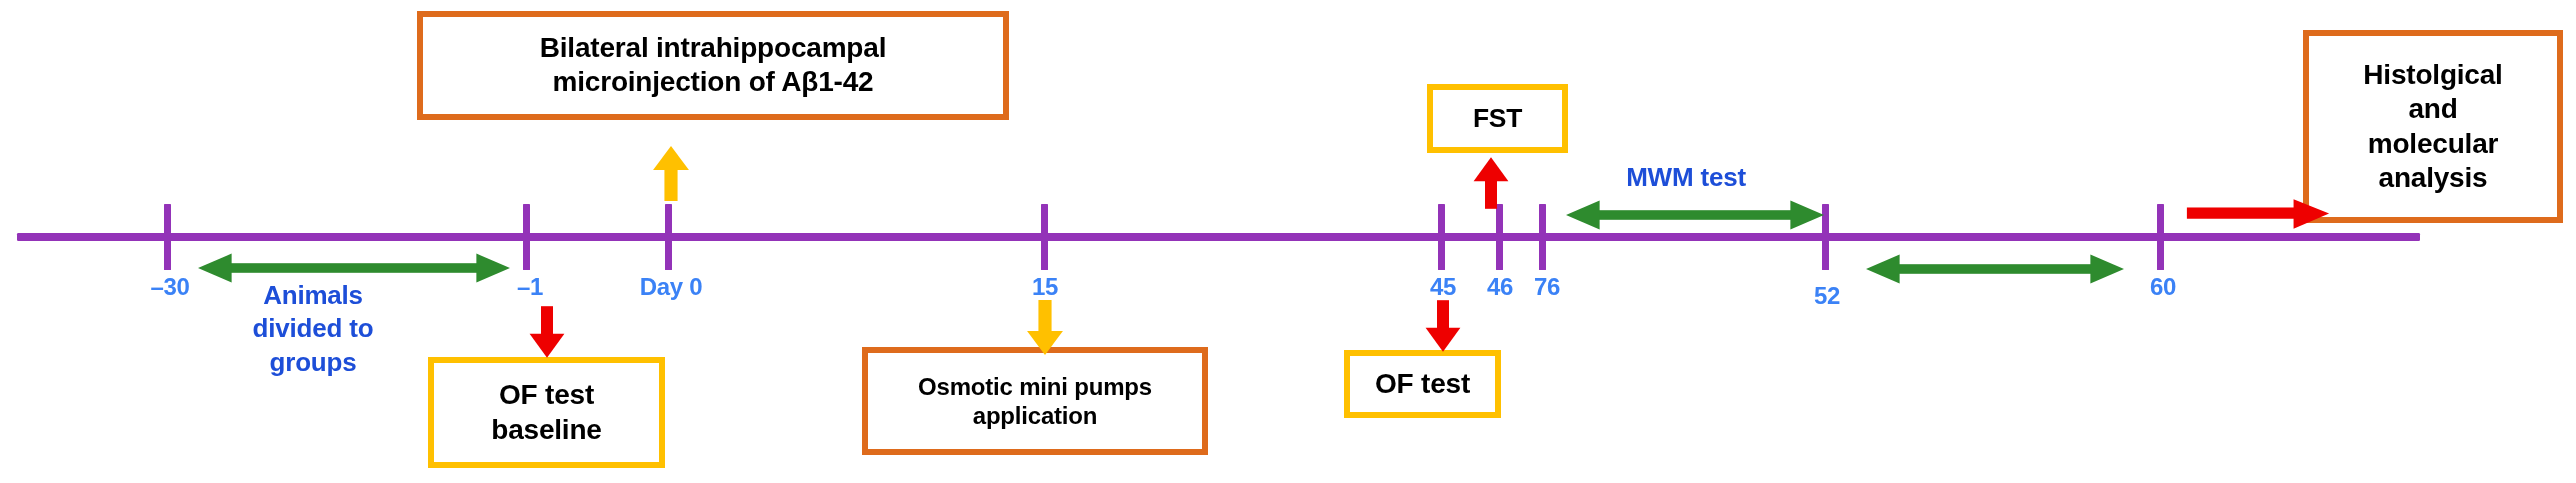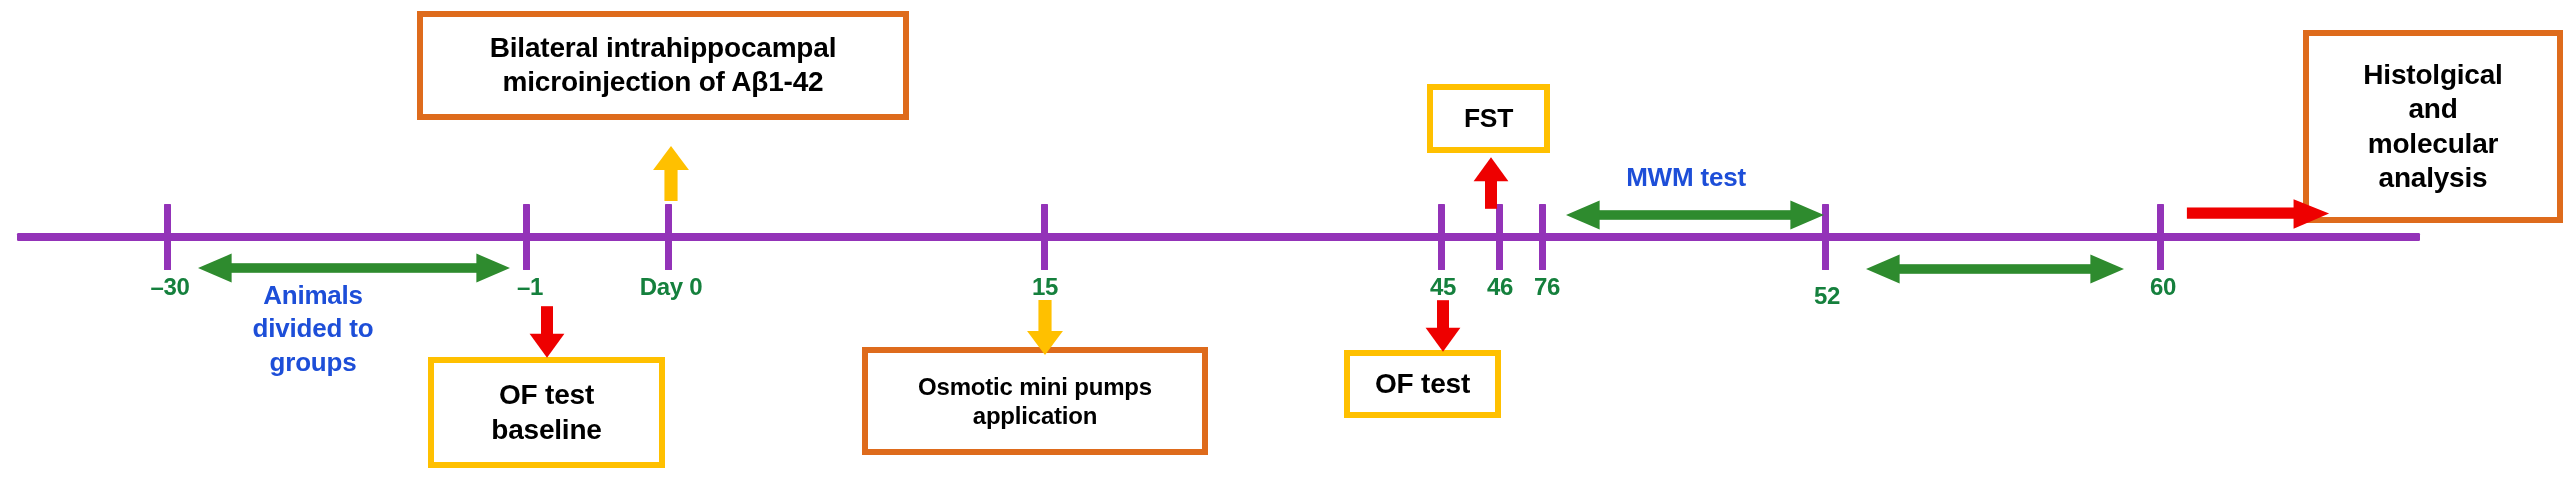--- a/index.html
+++ b/index.html
@@ -28,21 +28,21 @@
   .tick{
     position:absolute;
     width:6.6px;
     background:#9333b8;
     border-radius:0.6px;
   }
   .tick-label{
     position:absolute;
     font-weight:bold;
     font-size:24px;
-    color:#15803d;
+    color:#3b82f6;
     letter-spacing:-0.3px;
     white-space:nowrap;
     text-align:center;
     transform:translateX(-50%);
   }
 
   
   .box{
     position:absolute;
     background:#ffffff;
@@ -72,24 +72,24 @@
   }
 
   
   .arrow-svg{ position:absolute; overflow:visible; }
 </style>
 </head>
 <body>
 
 <div id="canvas">
 
-  <div class="box orange" style="left: 417px; top: 10.8px; width: 492px; height: 109px; font-size: 28px; white-space: pre-line;">Bilateral intrahippocampal
+  <div class="box orange" style="left: 417px; top: 10.8px; width: 592px; height: 109px; font-size: 28px; white-space: pre-line;">Bilateral intrahippocampal
 microinjection of Aβ1-42</div>
 
-  <div class="box yellow" style="left: 1427px; top: 84px; width: 123px; height: 69px; font-size: 26.4px; white-space: pre-line;">FST</div>
+  <div class="box yellow" style="left: 1427px; top: 84px; width: 141px; height: 69px; font-size: 26.4px; white-space: pre-line;">FST</div>
 
   <div class="box orange" style="left: 2303px; top: 30px; width: 260px; height: 193px; font-size: 28px; white-space: pre-line;">Histolgical
 and
 molecular
 analysis</div>
 
   <div class="box yellow" style="left: 428px; top: 357px; width: 237px; height: 111px; font-size: 28px; white-space: pre-line;">OF test
 baseline</div>
 
   <div class="box orange" style="left: 862px; top: 347px; width: 346px; height: 108px; font-size: 24px; white-space: pre-line;">Osmotic mini pumps

